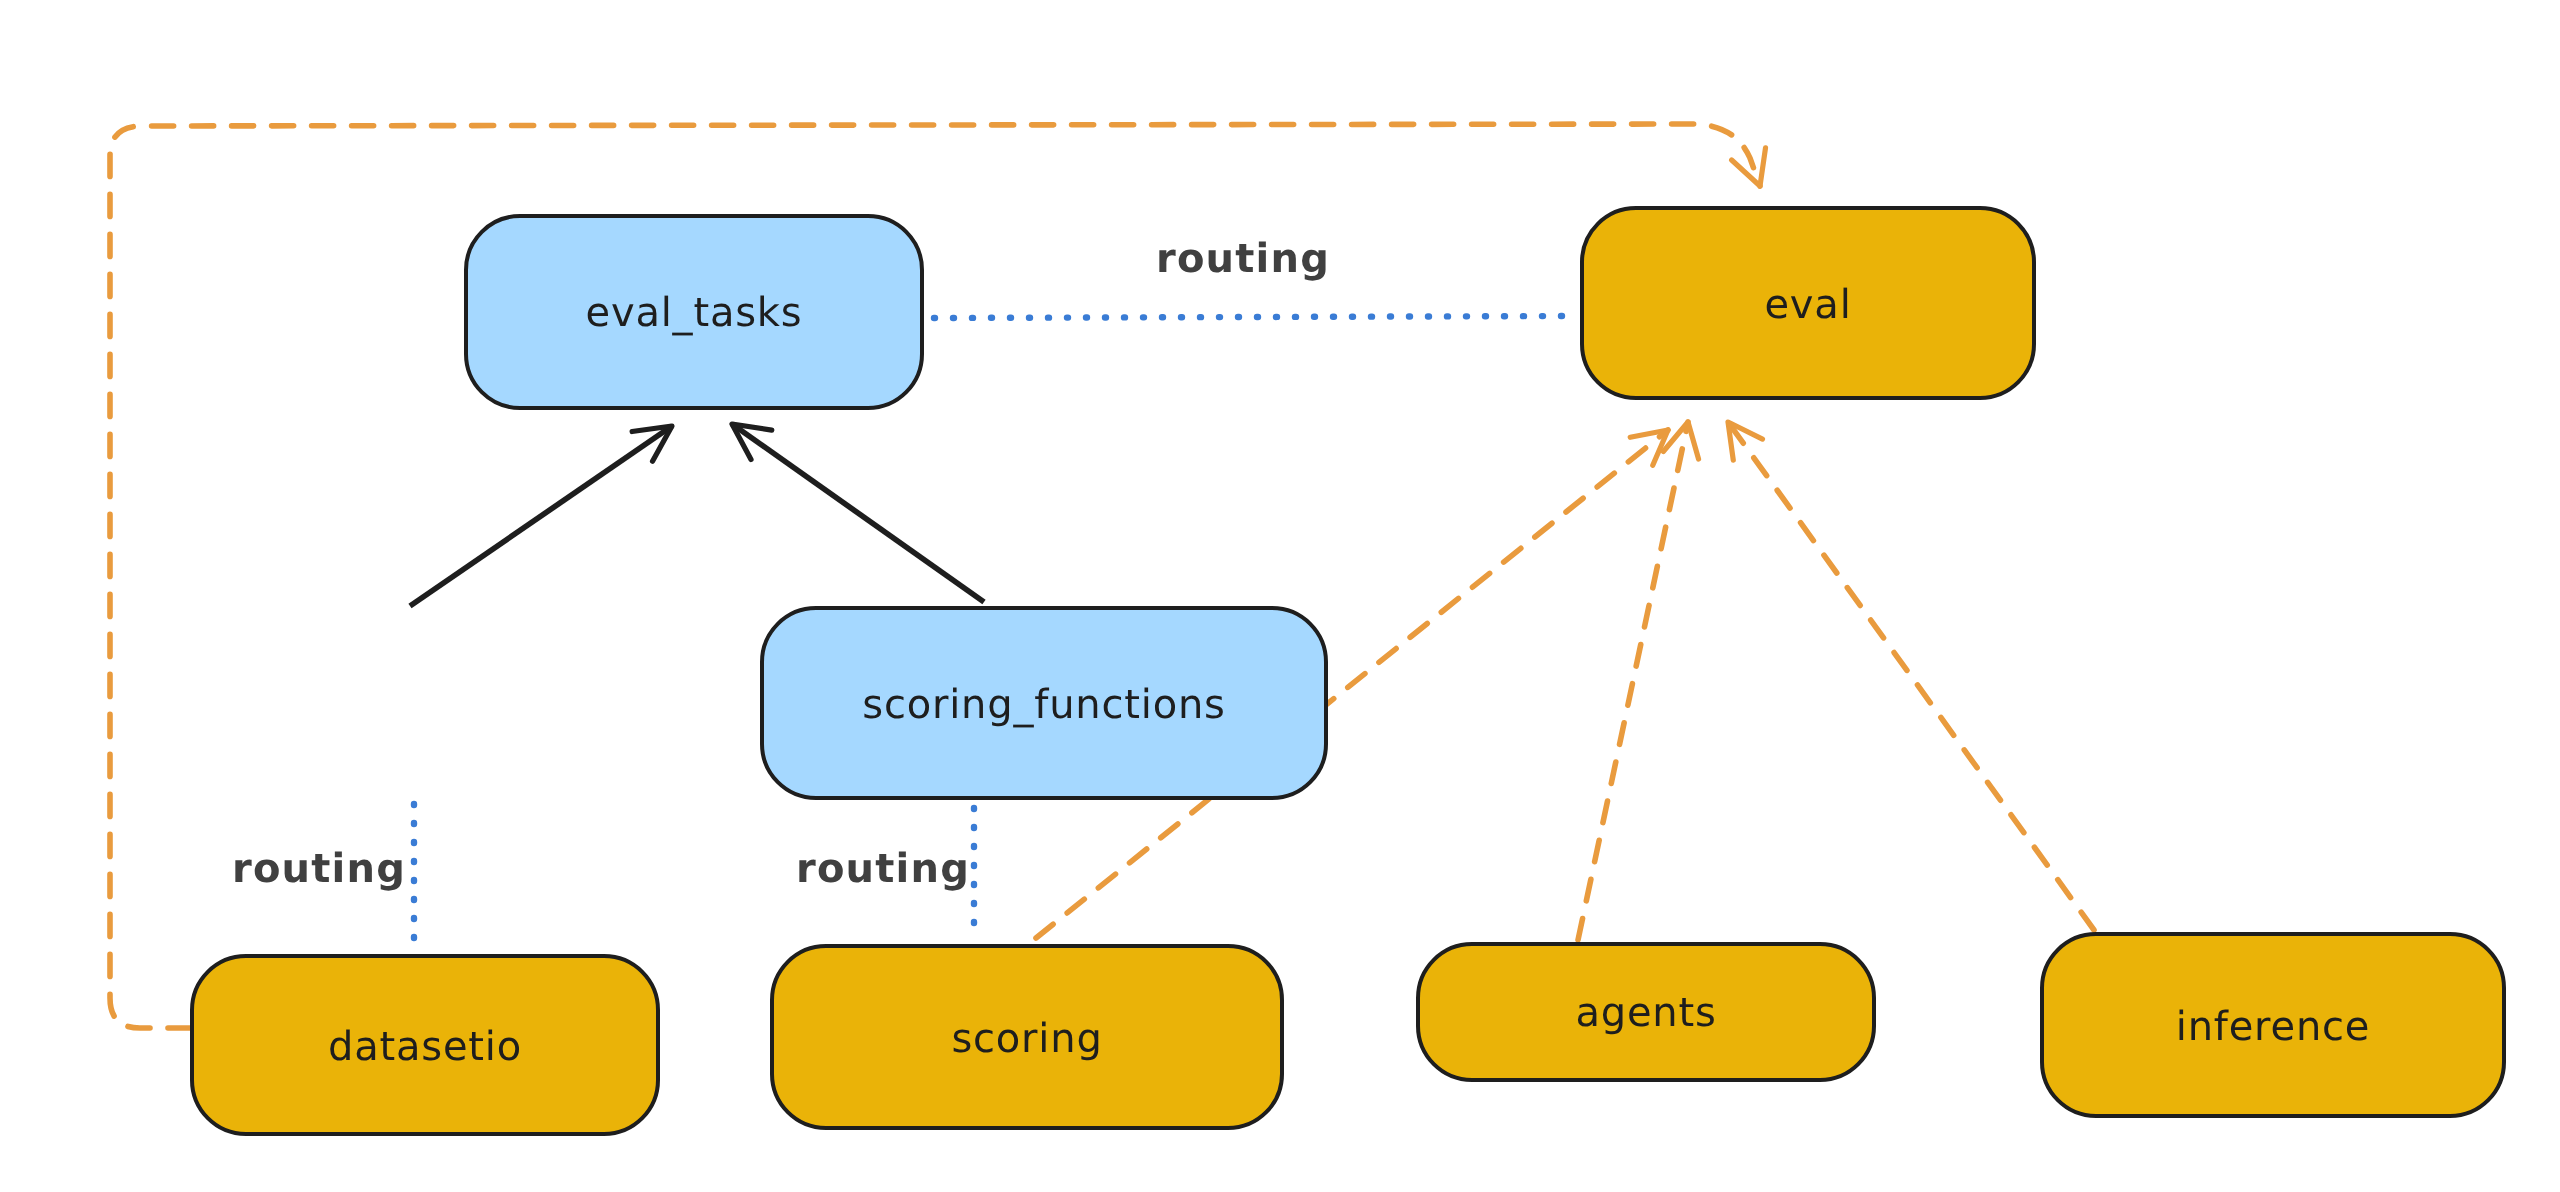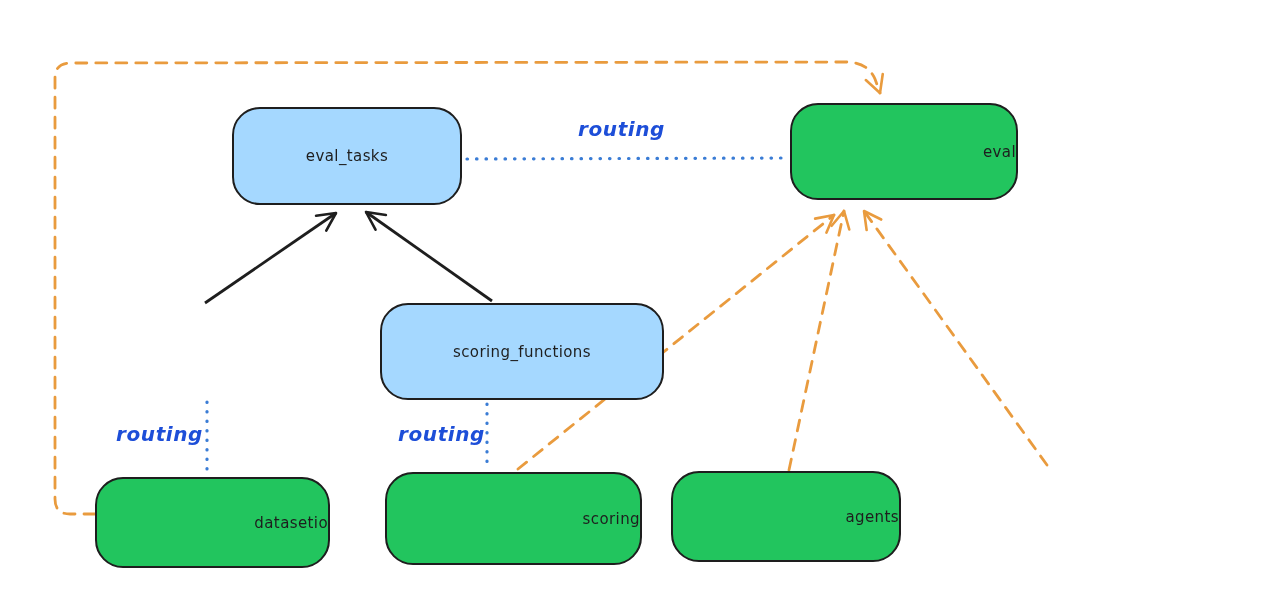--- a/index.html
+++ b/index.html
@@ -17,44 +17,43 @@
     width: 1280px;
     height: 596px;
   }
   .node {
     position: absolute;
     display: flex;
     align-items: center;
     justify-content: center;
     border: 2.5px solid #1e1e1e;
     border-radius: 28px;
-    font-size: 15px;
+    font-size: 20px;
     letter-spacing: 0.4px;
     color: #1e1e1e;
     box-sizing: border-box;
   }
   .node.blue  { background: #a5d8ff; }
-  .node.green { background: #22c55e; justify-content: flex-end; }
+  .node.green { background: #eab308; }
 
   #node-eval-tasks        { left: 232px;  top: 107px; width: 230px; height: 98px; }
   #node-eval              { left: 790px;  top: 103px; width: 228px; height: 97px; }
   #node-datasets          { left: 97px;   top: 305px; width: 233px; height: 92px; }
   #node-scoring-functions { left: 380px;  top: 303px; width: 284px; height: 97px; }
   #node-datasetio         { left: 95px;   top: 477px; width: 235px; height: 91px; }
   #node-scoring           { left: 385px;  top: 472px; width: 257px; height: 93px; }
-  #node-agents            { left: 671px;  top: 471px; width: 230px; height: 91px; }
+  #node-agents            { left: 708px;  top: 471px; width: 230px; height: 70px; }
   #node-inference         { left: 1020px; top: 466px; width: 233px; height: 93px; }
 
   .routing-label {
     position: absolute;
-    color: #1d4ed8;
+    color: #404040;
     font-size: 20px;
     font-weight: 600;
     letter-spacing: 0.6px;
-    font-style: italic;
   }
   #routing-top   { left: 578px; top: 117px; }
   #routing-left  { left: 116px; top: 422px; }
   #routing-mid   { left: 398px; top: 422px; }
 </style>
 </head>
 <body>
 
 <div class="canvas">
 
@@ -93,18 +92,21 @@
   </div>
   <div class="node green" id="node-datasetio">
     <span>datasetio</span>
   </div>
   <div class="node green" id="node-scoring">
     <span>scoring</span>
   </div>
   <div class="node green" id="node-agents">
     <span>agents</span>
   </div>
+  <div class="node green" id="node-inference">
+    <span>inference</span>
+  </div>
 
   <span class="routing-label" id="routing-top">routing</span>
   <span class="routing-label" id="routing-left">routing</span>
   <span class="routing-label" id="routing-mid">routing</span>
 
 </div>
 
 </body></html>

